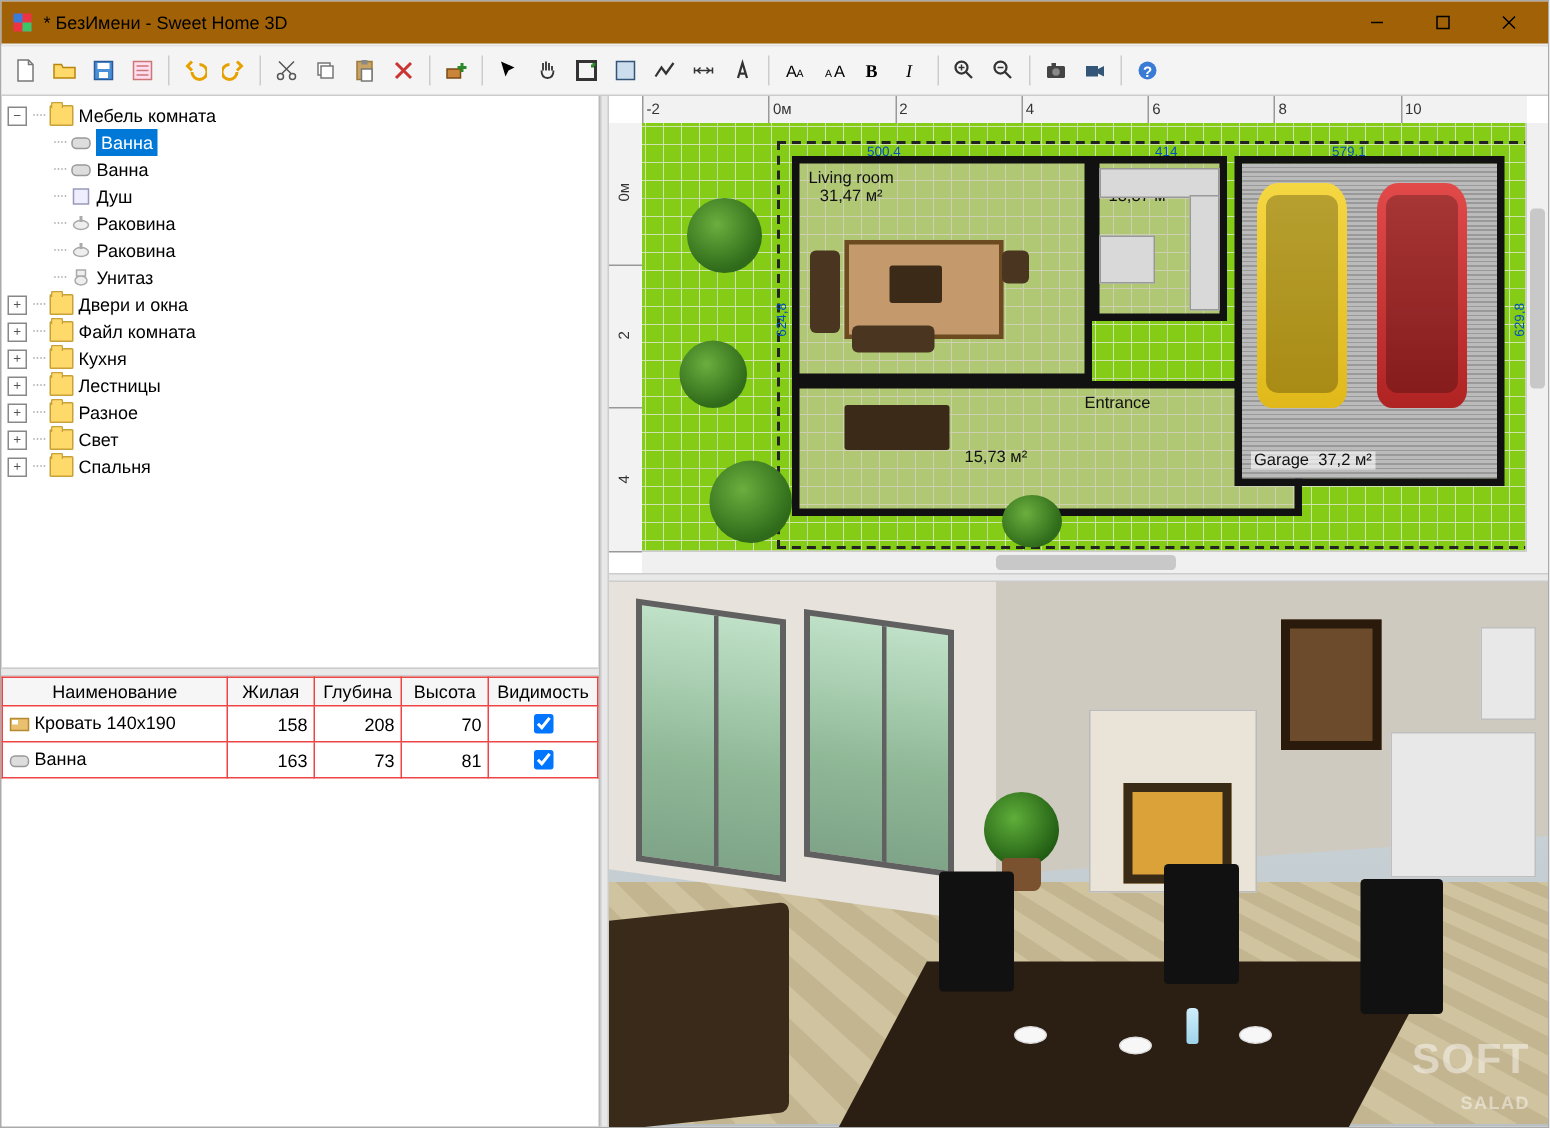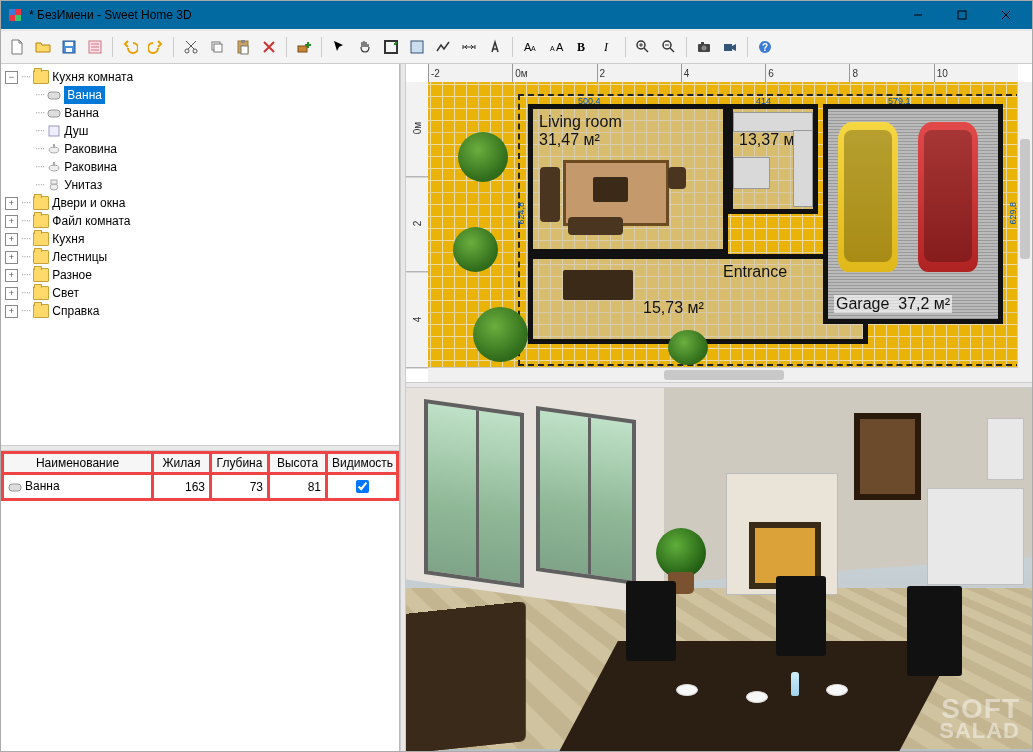--- a/index.html
+++ b/index.html
@@ -1,17 +1,17 @@
 <!DOCTYPE html>
 <html><head>
 <meta charset="utf-8">
 <style>
   html, body { margin:0; padding:0; font-family: "Segoe UI", Tahoma, sans-serif; font-size:12px; background:#fff; color:#000; }
   .window { width:1033px; height:752px; border:1px solid #aaa; box-sizing:border-box; display:flex; flex-direction:column; }
-  .titlebar { height:28px; display:flex; align-items:center; padding:0 4px; background:#0369a1; border-bottom:1px solid #eee; }
+  .titlebar { height:28px; display:flex; align-items:center; padding:0 4px; background:#a16207; border-bottom:1px solid #eee; }
   .titlebar .app-icon { width:16px; height:16px; margin:0 6px 0 2px; }
   .titlebar .title { flex:1; font-size:12px; }
   .win-controls { display:flex; }
   .win-btn { width:44px; height:28px; display:flex; align-items:center; justify-content:center; }
   .menubar { height:20px; display:flex; align-items:center; padding:0 4px; gap:2px; }
   .menubar span { padding:2px 6px; }
   .menubar span u { text-decoration:underline; }
   .toolbar { height:28px; display:flex; align-items:center; padding:2px 4px; gap:2px; background:#f4f4f4; border-top:1px solid #e3e3e3; border-bottom:1px solid #ccc; }
   .tool { width:22px; height:22px; display:flex; align-items:center; justify-content:center; border:1px solid transparent; border-radius:2px; }
   .tool svg { width:16px; height:16px; }
@@ -26,39 +26,39 @@
   .tree .toggle.empty { border:none; }
   .tree .dots { color:#aaa; letter-spacing:-1px; font-size:10px; }
   .folder-icon { width:14px; height:12px; background:#ffd96a; border:1px solid #c7a23a; border-radius:1px; position:relative; display:inline-block; }
   .folder-icon::before { content:""; position:absolute; top:-3px; left:0; width:6px; height:3px; background:#ffd96a; border:1px solid #c7a23a; border-bottom:none; border-radius:1px 1px 0 0; }
   .item-icon { width:14px; height:14px; display:inline-block; }
   .sel { background:#0078d7; color:#fff; padding:0 3px; }
   .vsplit { height:4px; background:#e8e8e8; border-top:1px solid #ccc; border-bottom:1px solid #ccc; cursor:row-resize; }
   .hsplit { width:4px; background:#e8e8e8; border-left:1px solid #ccc; border-right:1px solid #ccc; cursor:col-resize; }
   .table-pane { height:300px; display:flex; flex-direction:column; }
   table.furn { border-collapse:collapse; width:100%; table-layout:fixed; font-size:12px; }
-  table.furn th, table.furn td { border:3px solid #ef4444; padding:2px 4px; height:18px; box-sizing:border-box; overflow:hidden; white-space:nowrap; }
+  table.furn th, table.furn td { border:1px solid #ef4444; padding:2px 4px; height:18px; box-sizing:border-box; overflow:hidden; white-space:nowrap; }
   table.furn th { background:#f6f6f6; font-weight:normal; }
   table.furn td.num { text-align:right; }
   table.furn td.chk { text-align:center; }
   .right { flex:1; display:flex; flex-direction:column; min-width:0; }
   .plan-pane { height:318px; position:relative; background:#fff; overflow:hidden; }
   .ruler-h { position:absolute; top:0; left:22px; right:14px; height:18px; background:#f2f2f2; border-bottom:1px solid #aaa; display:flex; font-size:10px; color:#333; }
   .ruler-h div { flex:1; border-left:1px solid #999; padding-left:2px; display:flex; align-items:center; }
   .ruler-v { position:absolute; top:18px; left:0; bottom:14px; width:22px; background:#f2f2f2; border-right:1px solid #aaa; display:flex; flex-direction:column; font-size:10px; color:#333; }
   .ruler-v div { flex:1; border-top:1px solid #999; padding-top:2px; writing-mode:vertical-rl; transform:rotate(180deg); text-align:right; display:flex; align-items:center; justify-content:center;}
-  .plan-canvas { position:absolute; top:18px; left:22px; right:14px; bottom:14px; background:#eab308; overflow:hidden; }
+  .plan-canvas { position:absolute; top:18px; left:22px; right:14px; bottom:14px; background:#84cc16; overflow:hidden; }
   .grid { position:absolute; inset:0; opacity:0.7;
     background-image: linear-gradient(#ddd 1px, transparent 1px), linear-gradient(90deg, #ddd 1px, transparent 1px),
                       linear-gradient(#eee 1px, transparent 1px), linear-gradient(90deg, #eee 1px, transparent 1px);
     background-size: 60px 60px, 60px 60px, 12px 12px, 12px 12px;
     background-position: -10px -10px;
   }
   .room { position:absolute; background:rgba(205,195,180,0.6); border:5px solid #111; box-sizing:border-box; }
-  .room .label { position:absolute; font-size:16px; color:#111; }
+  .room .label { position:absolute; font-size:11px; color:#111; text-align:center; }
   .garage-floor { background: repeating-linear-gradient(0deg,#999 0 1px,#bbb 1px 3px),repeating-linear-gradient(90deg,#999 0 1px,#bbb 1px 3px); }
   .outer { position:absolute; border:2px dashed #222; }
   .car { position:absolute; border-radius:14px 14px 10px 10px / 18px 18px 12px 12px; }
   .car::before { content:""; position:absolute; inset:8px 6px 10px 6px; background:rgba(0,0,0,0.25); border-radius:8px; }
   .dim { position:absolute; font-size:9px; color:#0050c0; }
   .shrub { position:absolute; border-radius:50%; background: radial-gradient(circle at 40% 35%, #6cae3e, #2f6b1a 70%); }
   .sofa { position:absolute; background:#4a3620; border-radius:4px; }
   .rug { position:absolute; background:#c49a6c; border:3px solid #6b4b1f; }
   .tbl { position:absolute; background:#3b2a18; border-radius:2px; }
   .counter { position:absolute; background:#d9d9d9; border:1px solid #999; }
@@ -81,21 +81,21 @@
   .view3d .fire-in { position:absolute; background:#dca23a; border:6px solid #3a2b16; }
   .view3d .picture { position:absolute; background:#6b4b2b; border:6px solid #2a1a0c; }
   .view3d .plant { position:absolute; }
   .view3d .plant .pot { width:26px; height:22px; background:#7a5230; margin:0 auto; border-radius:3px 3px 5px 5px; }
   .view3d .plant .leaves { width:50px; height:50px; border-radius:50%; background:radial-gradient(circle at 40% 35%,#5fae3a,#1f5a12 75%); margin-bottom:-6px; }
   .view3d .sofa3d { position:absolute; background:#3a2a1a; border-radius:6px; }
   .view3d .kitchen { position:absolute; background:#e8e8e8; border:1px solid #bfbfbf; }
   .view3d .plate { position:absolute; width:20px; height:10px; background:#f7f7f7; border-radius:50%; border:1px solid #ddd; }
   .view3d .bottle { position:absolute; width:8px; height:24px; background:linear-gradient(#cfeffc,#9fd3ea); border-radius:3px 3px 2px 2px; }
   .watermark { position:absolute; right:12px; bottom:10px; font-size:28px; font-weight:800; color:rgba(255,255,255,0.45); letter-spacing:1px; line-height:0.9; text-align:right; }
-  .watermark small{ font-size:22px; display:block;}
+  .watermark small{ font-size:12px; display:block;margin-top:12px;}
 </style>
 </head>
 <body>
 
 <div class="window">
 
   <div class="titlebar">
     <svg class="app-icon" viewBox="0 0 16 16">
         <rect x="2" y="2" width="12" height="12" fill="#e34"></rect>
         <rect x="2" y="2" width="6" height="6" fill="#3a7bd5"></rect>
@@ -297,21 +297,21 @@
     <div class="left">
 
       <div class="tree-pane">
         <div class="tree">
           <ul style="padding-left:2px;">
             <li>
               <div class="row">
                 <span class="toggle">−</span>
                 <span class="dots">····</span>
                 <span class="folder-icon"></span>
-                <span>Кухня комната</span>
+                <span>Мебель комната</span>
               </div>
               <ul>
                 <li>
                     <div class="row">
                       <span class="toggle empty"></span>
                       <span class="dots">····</span>
                       <svg class="item-icon" viewBox="0 0 14 14">
                         <rect x="1" y="4" width="12" height="7" rx="3" fill="#ddd" stroke="#999"></rect>
                       </svg>
                       <span class="sel">Ванна</span>
@@ -418,21 +418,21 @@
                   <span class="dots">····</span>
                   <span class="folder-icon"></span>
                   <span>Свет</span>
                 </div>
               </li>
             <li>
                 <div class="row">
                   <span class="toggle">+</span>
                   <span class="dots">····</span>
                   <span class="folder-icon"></span>
-                  <span>Справка</span>
+                  <span>Спальня</span>
                 </div>
               </li>
           </ul>
         </div>
       </div>
       <div class="vsplit"></div>
 
       <div class="table-pane">
         <table class="furn">
           <colgroup>
@@ -447,20 +447,30 @@
               <th>Наименование</th>
               <th>Жилая</th>
               <th>Глубина</th>
               <th>Высота</th>
               <th>Видимость</th>
             </tr>
           </thead>
           <tbody>
             <tr>
               <td><svg class="item-icon" style="vertical-align:middle;margin-right:3px" viewBox="0 0 14 14">
+                    <rect x="1" y="3" width="12" height="8" fill="#e8c070" stroke="#b58a30"></rect>
+                    <rect x="2" y="4" width="4" height="3" fill="#fff"></rect>
+                  </svg><span>Кровать 140x190</span></td>
+              <td class="num">158</td>
+              <td class="num">208</td>
+              <td class="num">70</td>
+              <td class="chk"><input type="checkbox" checked="" style=""></td>
+            </tr>
+            <tr>
+              <td><svg class="item-icon" style="vertical-align:middle;margin-right:3px" viewBox="0 0 14 14">
                     <rect x="1" y="4" width="12" height="7" rx="3" fill="#ddd" stroke="#999"></rect>
                   </svg><span>Ванна</span></td>
               <td class="num">163</td>
               <td class="num">73</td>
               <td class="num">81</td>
               <td class="chk"><input type="checkbox" checked="" style=""></td>
             </tr>
           </tbody>
         </table>
       </div>
@@ -484,21 +494,21 @@
           <div>0м</div>
           <div>2</div>
           <div>4</div>
         </div>
         <div class="plan-canvas">
           <div class="grid"></div>
 
           <div class="outer" style="left:90px; top:12px; width:500px; height:268px;"></div>
 
           <div class="dim" style="left:150px; top:14px;">500,4</div>
-          <div class="dim" style="left:328px; top:14px;">414</div>
+          <div class="dim" style="left:342px; top:14px;">414</div>
           <div class="dim" style="left:460px; top:14px;">579,1</div>
           <div class="dim" style="left:88px; top:120px; writing-mode:vertical-rl; transform:rotate(180deg);">624,8</div>
           <div class="dim" style="left:580px; top:120px; writing-mode:vertical-rl; transform:rotate(180deg);">629,8</div>
 
           <div class="room" style="left:100px; top:22px; width:200px; height:150px;">
             <div class="label" style="left:6px; top:4px;"><span>Living room</span><br><span>31,47 м²</span></div>
           </div>
 
           <div class="room" style="left:300px; top:22px; width:90px; height:110px;">
             <div class="label" style="left:6px; top:4px;"><span>Kitchen</span><br><span>13,37 м²</span></div>

